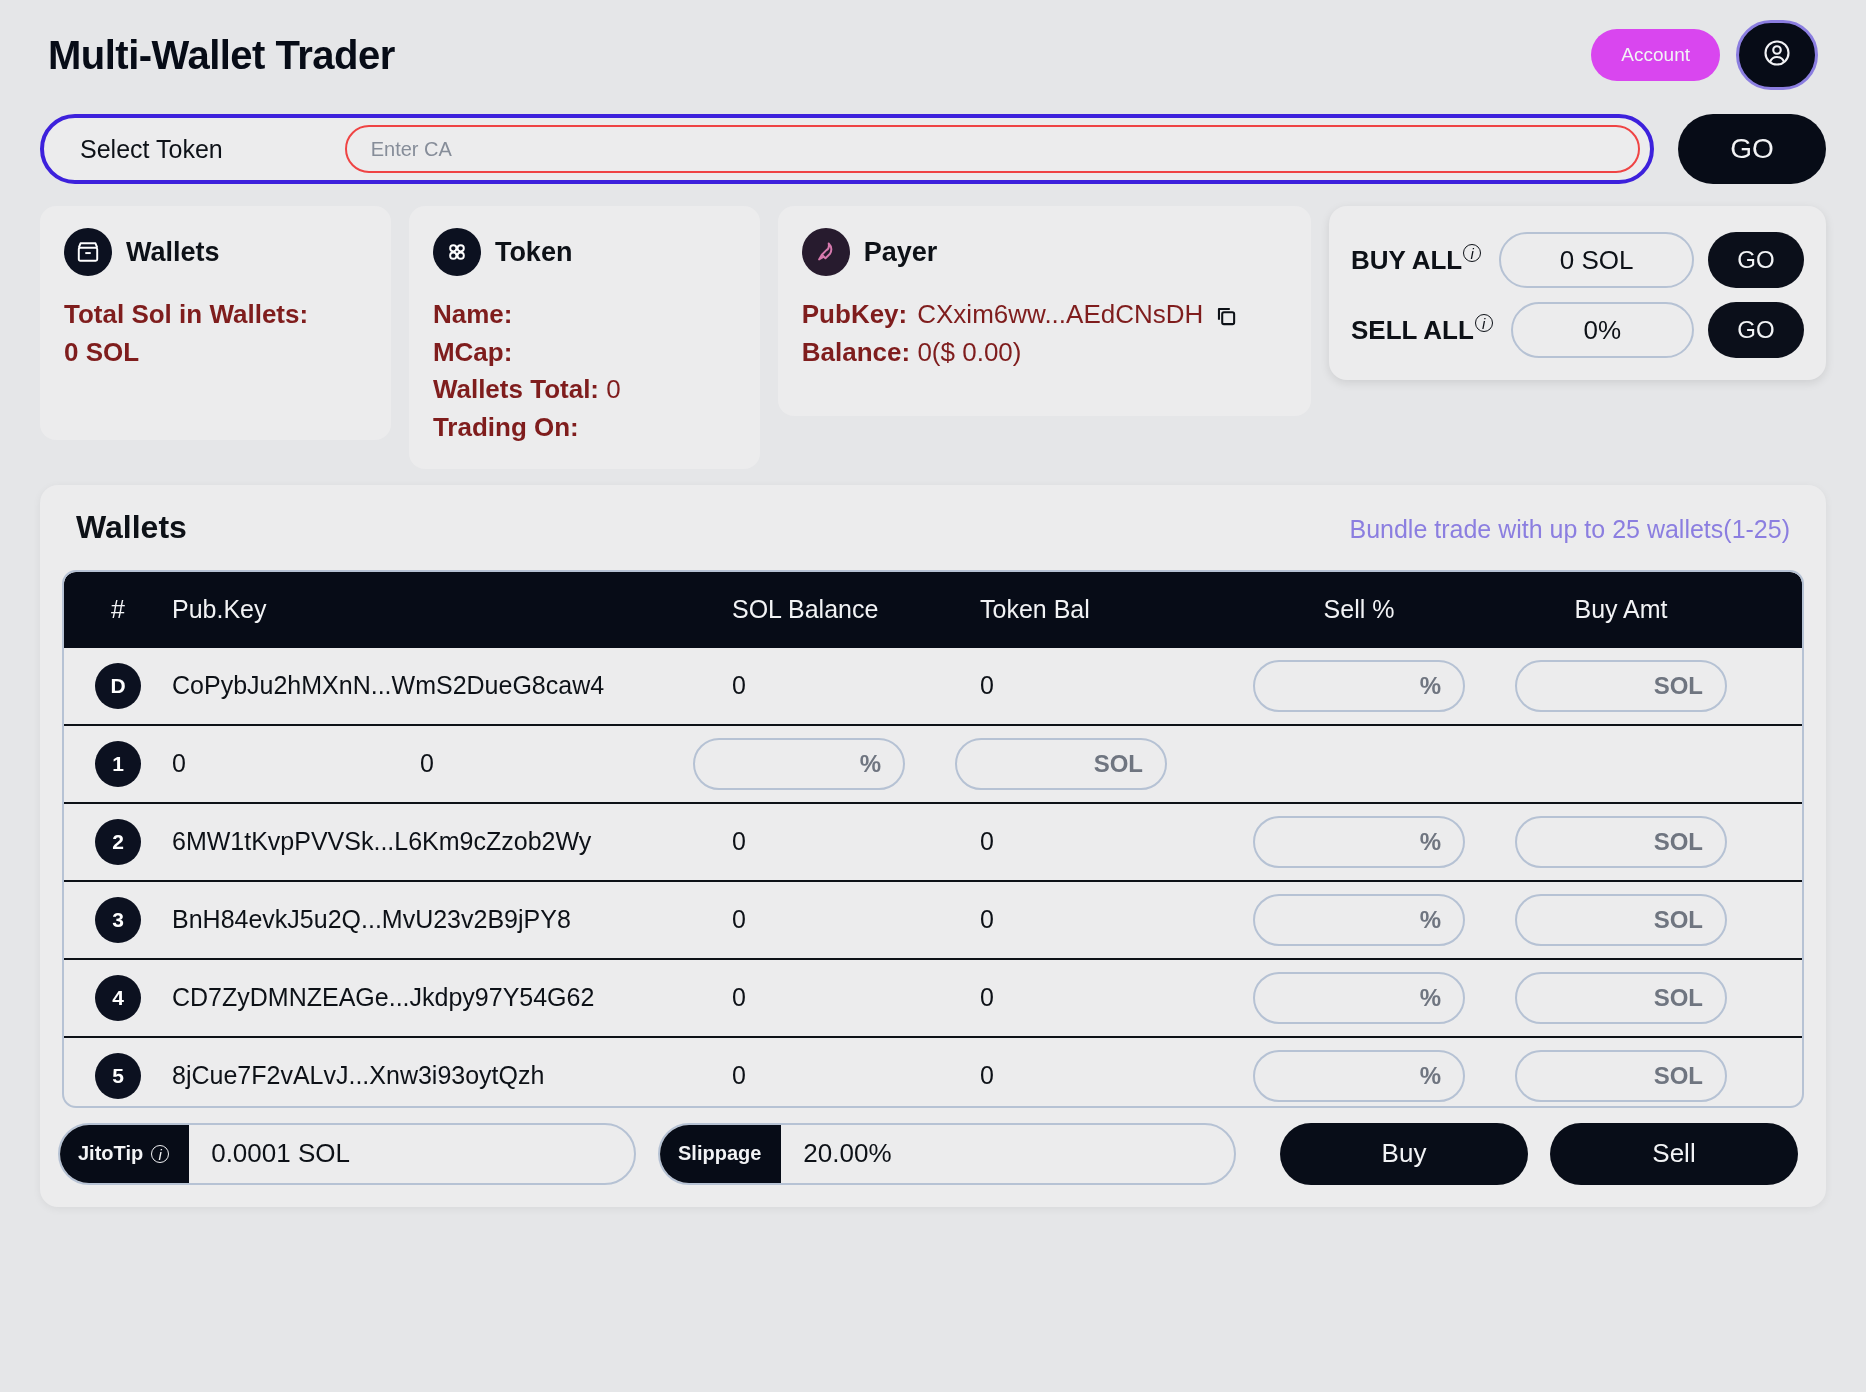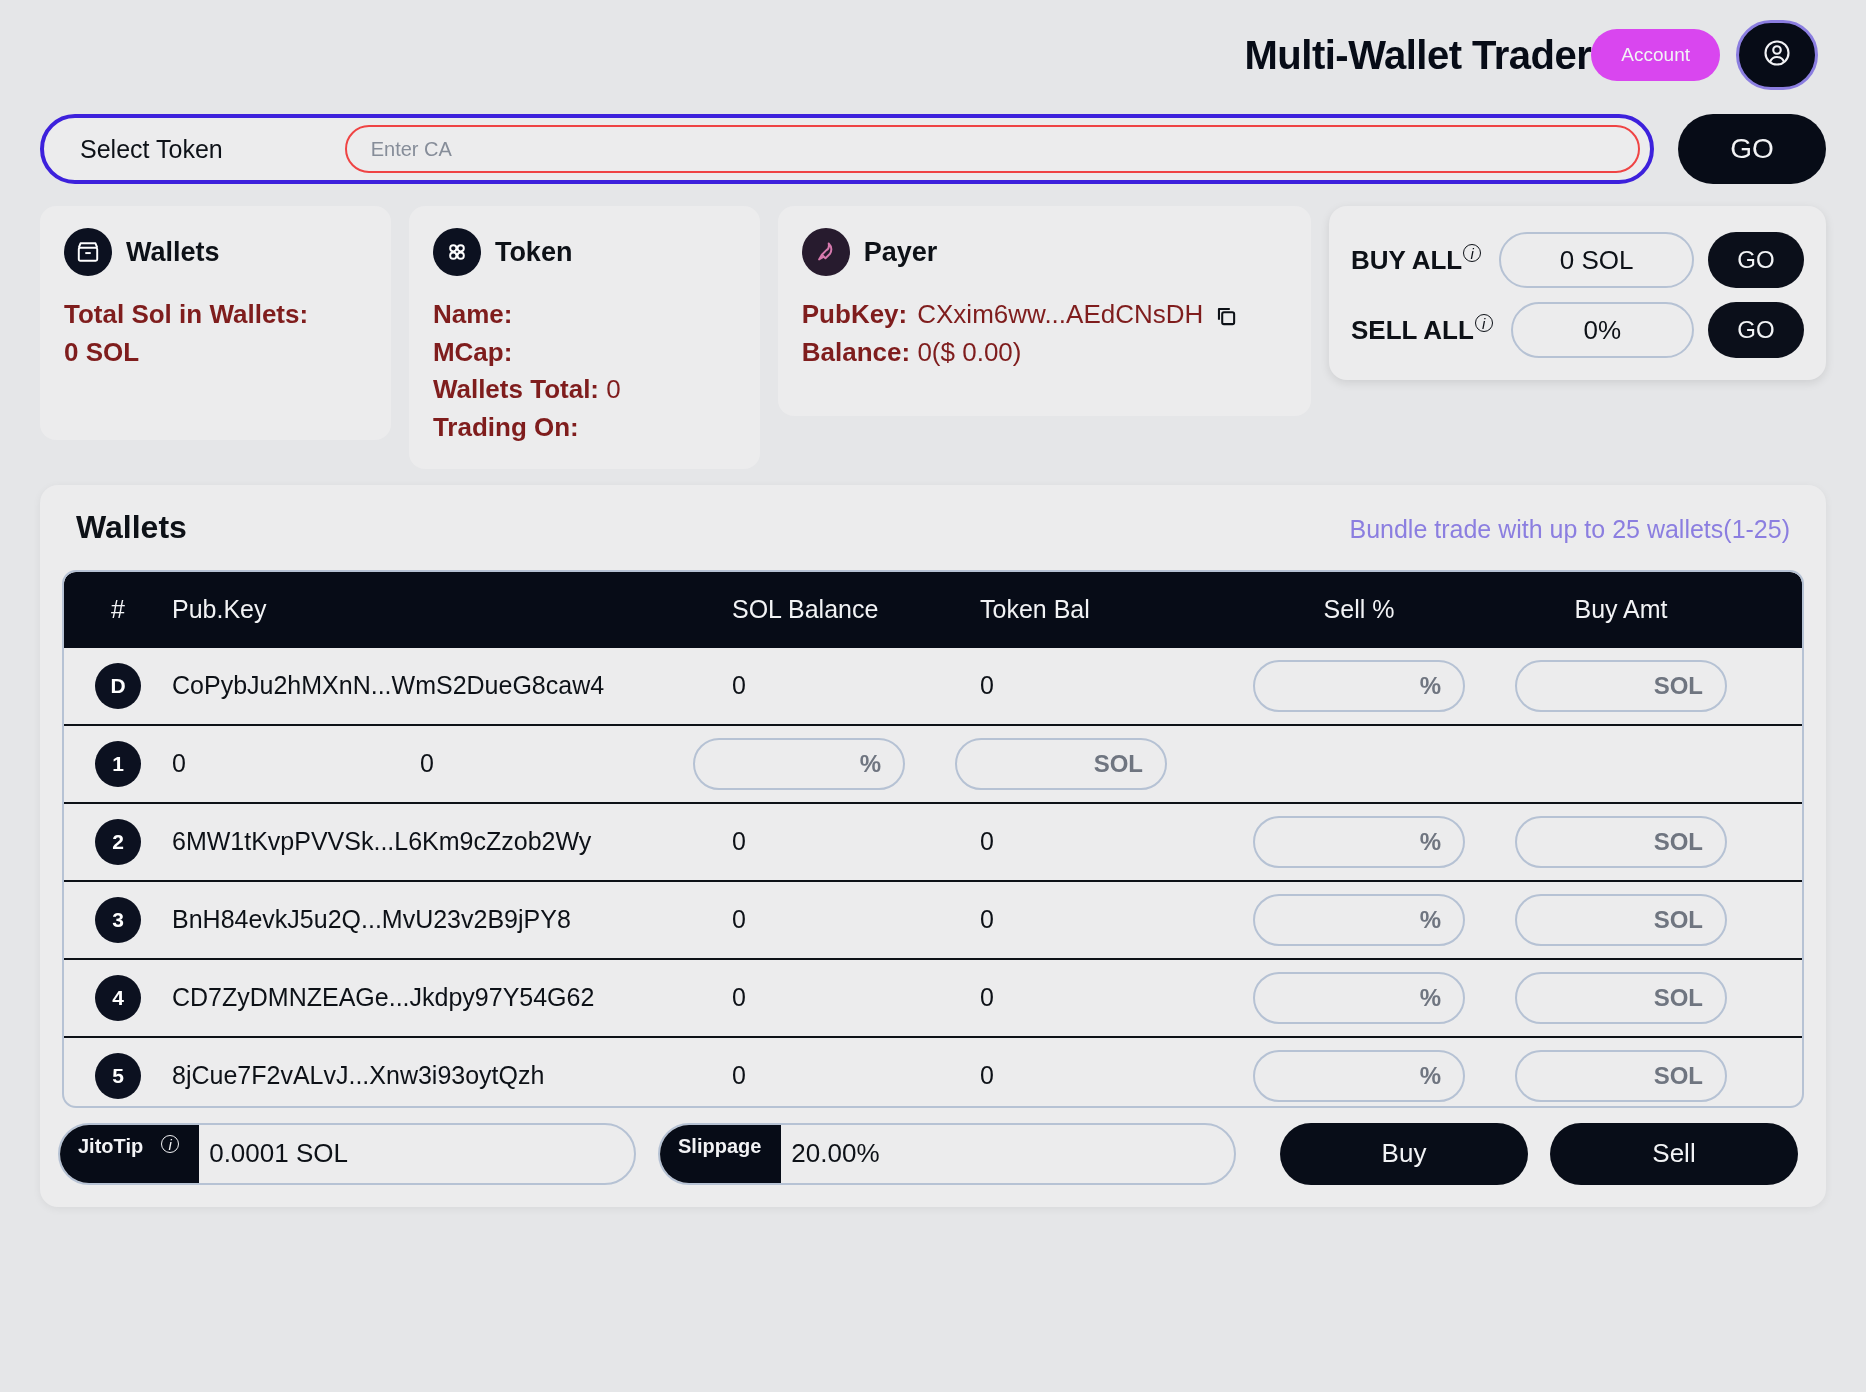--- a/index.html
+++ b/index.html
@@ -6,21 +6,21 @@
   html, body {
     width: 1866px; height: 1392px;
     background: #e5e6e8;
     font-family: "Liberation Sans", sans-serif;
     overflow: hidden;
   }
   .page { width: 1866px; height: 1392px; position: relative; padding: 0 40px; }
 
   
   .header {
-    height: 110px; display: flex; align-items: center; justify-content: flex-end;
+    height: 110px; display: flex; align-items: center; justify-content: space-between;
     padding: 0 8px;
   }
   .app-title { font-size: 40px; font-weight: 700; color: #070c17; letter-spacing: -0.5px; }
   .header-right { display: flex; align-items: center; gap: 16px; }
   .account-btn {
     background: #d946ef; color: #f2f3f5; border: none; border-radius: 999px;
     padding: 15px 30px; font-size: 19px; font-family: inherit; cursor: pointer;
   }
   .avatar-btn {
     width: 82px; height: 70px; border-radius: 999px; background: #070c17;
@@ -145,27 +145,27 @@
     position: absolute; left: 0; right: 0; bottom: 22px;
   }
   .field-group {
     display: flex; align-items: stretch; border: 2px solid #b6c2d4;
     border-radius: 999px; overflow: hidden; background: #ececed; height: 62px;
   }
   .field-group.jito { width: 578px; }
   .field-group.slip { width: 578px; }
   .field-tag {
     background: #070c17; color: #f2f3f5; font-size: 20px; font-weight: 700;
-    display: flex; align-items: flex-start; gap: 17px; padding: 12px 20px;
+    display: flex; align-items: center; gap: 7px; padding: 0 20px;
     border-radius: 999px 0 0 999px; margin: -2px 0 -2px -2px;
   }
   .field-tag .info-sup { border-color: #f2f3f5; color: #f2f3f5; vertical-align: baseline; }
   .field-val {
     flex: 1; border: none; background: transparent; outline: none;
-    font-size: 26px; font-family: inherit; color: #0d1117; padding: 0 10px;
+    font-size: 26px; font-family: inherit; color: #0d1117; padding: 0 22px;
   }
   .action-btn {
     width: 248px; height: 62px; border-radius: 999px; background: #080d18;
     color: #f2f3f5; border: none; font-size: 26px; font-family: inherit; cursor: pointer;
   }
   .action-btn.buy { margin-left: 22px; }
 </style>
 </head>
 <body>
 

